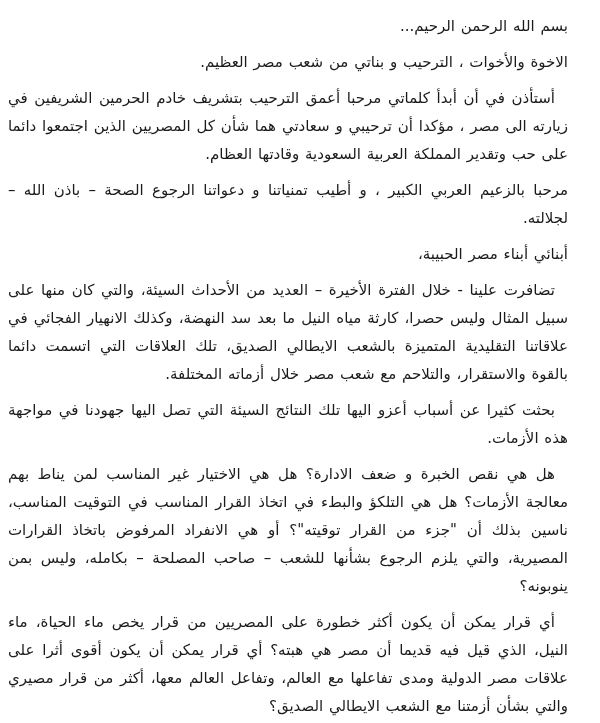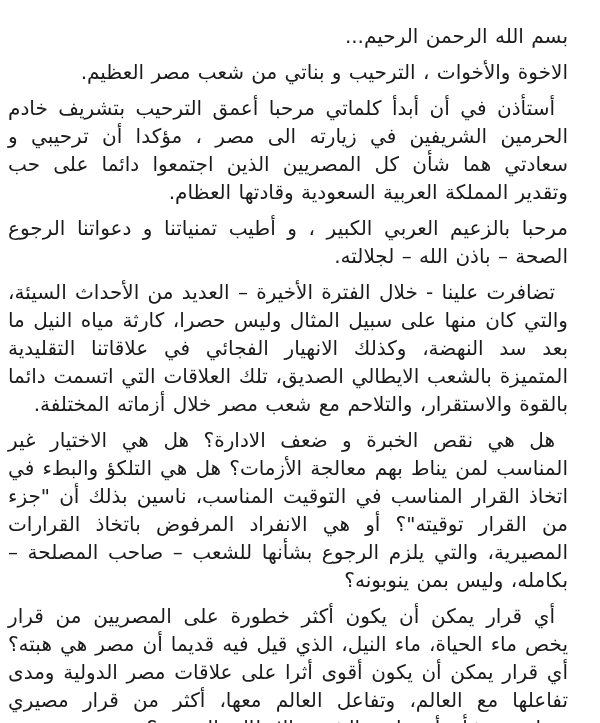--- a/index.html
+++ b/index.html
@@ -9,24 +9,24 @@
   }
   body {
     width: 600px;
     height: 723px;
     overflow: hidden;
   }
   .page {
     box-sizing: border-box;
     width: 600px;
     height: 719px;
-    padding: 22px 32px 8px 8px;
+    padding: 12px 32px 8px 8px;
     direction: rtl;
     font-family: "DejaVu Sans", sans-serif;
-    font-size: 20px;
+    font-size: 15px;
     color: #1b1b1b;
     background: #ffffff;
   }
   .para {
     margin: 0 0 8px 0;
     line-height: 28px;
     text-align: justify;
     text-align-last: right;
     word-spacing: 1px;
   }
@@ -38,17 +38,19 @@
   }
 </style>
 </head>
 <body>
 
 <div class="page">
   <p class="para noindent">بسم الله الرحمن الرحيم...</p>
   <p class="para noindent">الاخوة والأخوات ، الترحيب و بناتي من شعب مصر العظيم.</p>
   <p class="para indent">أستأذن في أن أبدأ كلماتي مرحبا أعمق الترحيب بتشريف خادم الحرمين الشريفين في زيارته الى مصر ، مؤكدا أن ترحيبي و سعادتي هما شأن كل المصريين الذين اجتمعوا دائما على حب وتقدير المملكة العربية السعودية وقادتها العظام.</p>
   <p class="para noindent">مرحبا بالزعيم العربي الكبير ، و أطيب تمنياتنا و دعواتنا الرجوع الصحة – باذن الله – لجلالته.</p>
+  <p class="para noindent">أبنائي أبناء مصر الحبيبة،</p>
   <p class="para indent">تضافرت علينا - خلال الفترة الأخيرة – العديد من الأحداث السيئة، والتي كان منها على سبيل المثال وليس حصرا، كارثة مياه النيل ما بعد سد النهضة، وكذلك الانهيار الفجائي في علاقاتنا التقليدية المتميزة بالشعب الايطالي الصديق، تلك العلاقات التي اتسمت دائما بالقوة والاستقرار، والتلاحم مع شعب مصر خلال أزماته المختلفة.</p>
+  <p class="para indent">بحثت كثيرا عن أسباب أعزو اليها تلك النتائج السيئة التي تصل اليها جهودنا في مواجهة هذه الأزمات.</p>
   <p class="para indent">هل هي نقص الخبرة و ضعف الادارة؟ هل هي الاختيار غير المناسب لمن يناط بهم معالجة الأزمات؟ هل هي التلكؤ والبطء في اتخاذ القرار المناسب في التوقيت المناسب، ناسين بذلك أن "جزء من القرار توقيته"؟ أو هي الانفراد المرفوض باتخاذ القرارات المصيرية، والتي يلزم الرجوع بشأنها للشعب – صاحب المصلحة – بكامله، وليس بمن ينوبونه؟</p>
-  <p class="para indent">أي قرار يمكن أن يكون أكثر خطورة على المصريين من قرار يخص ماء الحياة، ماء النيل، الذي قيل فيه قديما أن مصر هي هبته؟ أي قرار يمكن أن يكون أقوى أثرا على علاقات مصر الدولية ومدى تفاعلها مع العالم، وتفاعل العالم معها، أكثر من قرار مصيري ومناسب بشأن أزمتنا مع الشعب الايطالي الصديق؟</p>
+  <p class="para indent">أي قرار يمكن أن يكون أكثر خطورة على المصريين من قرار يخص ماء الحياة، ماء النيل، الذي قيل فيه قديما أن مصر هي هبته؟ أي قرار يمكن أن يكون أقوى أثرا على علاقات مصر الدولية ومدى تفاعلها مع العالم، وتفاعل العالم معها، أكثر من قرار مصيري والتي بشأن أزمتنا مع الشعب الايطالي الصديق؟</p>
 
 </div>
 
 </body></html>

